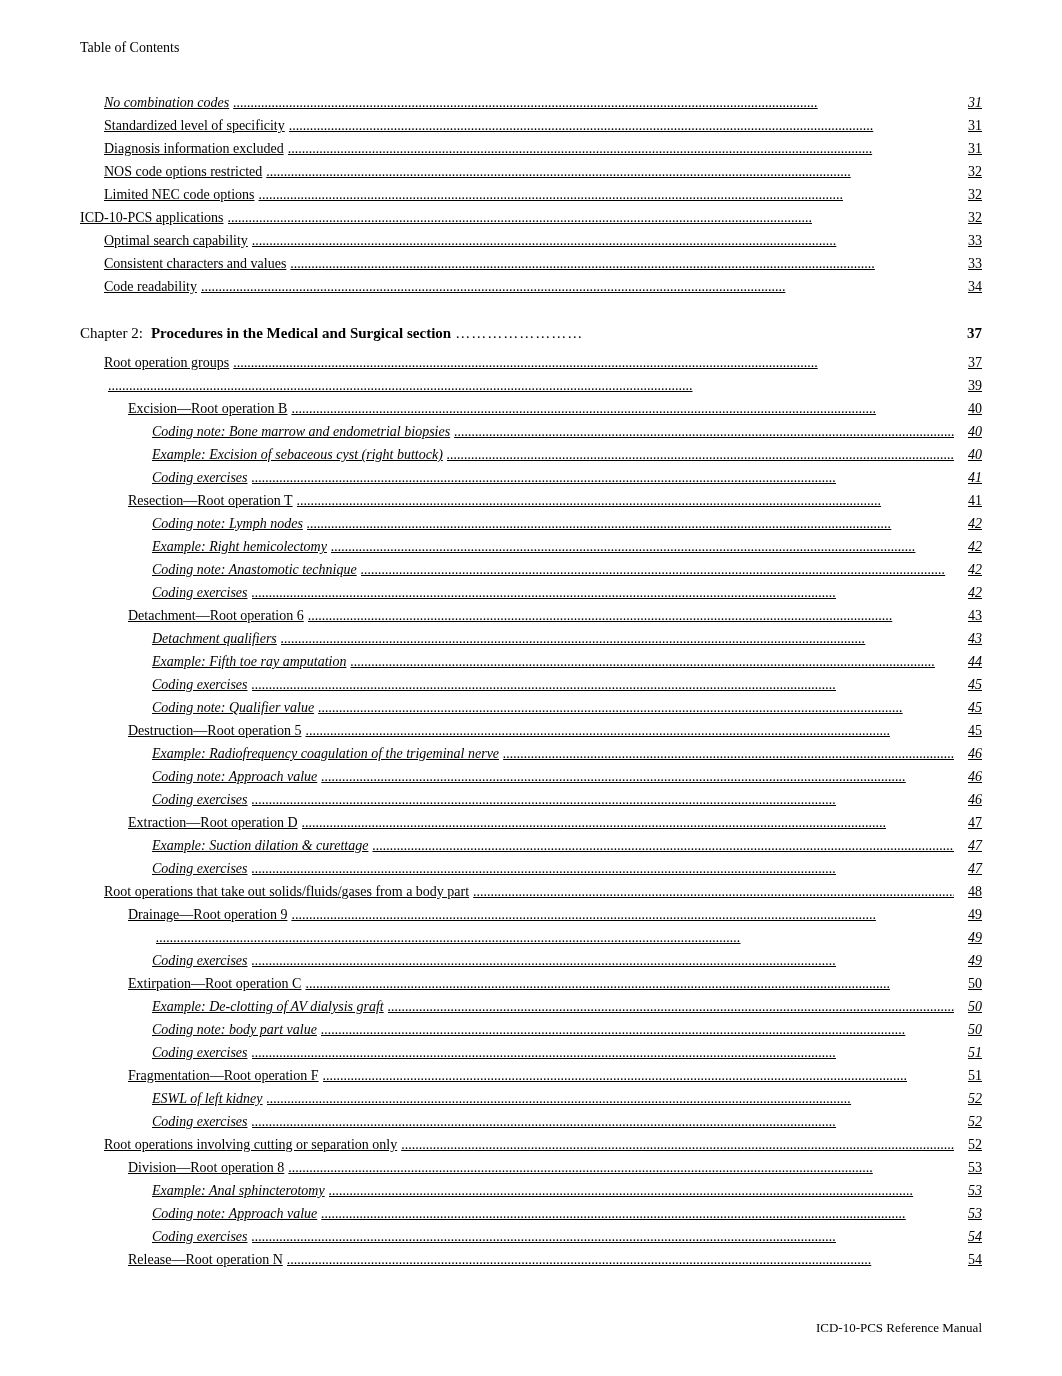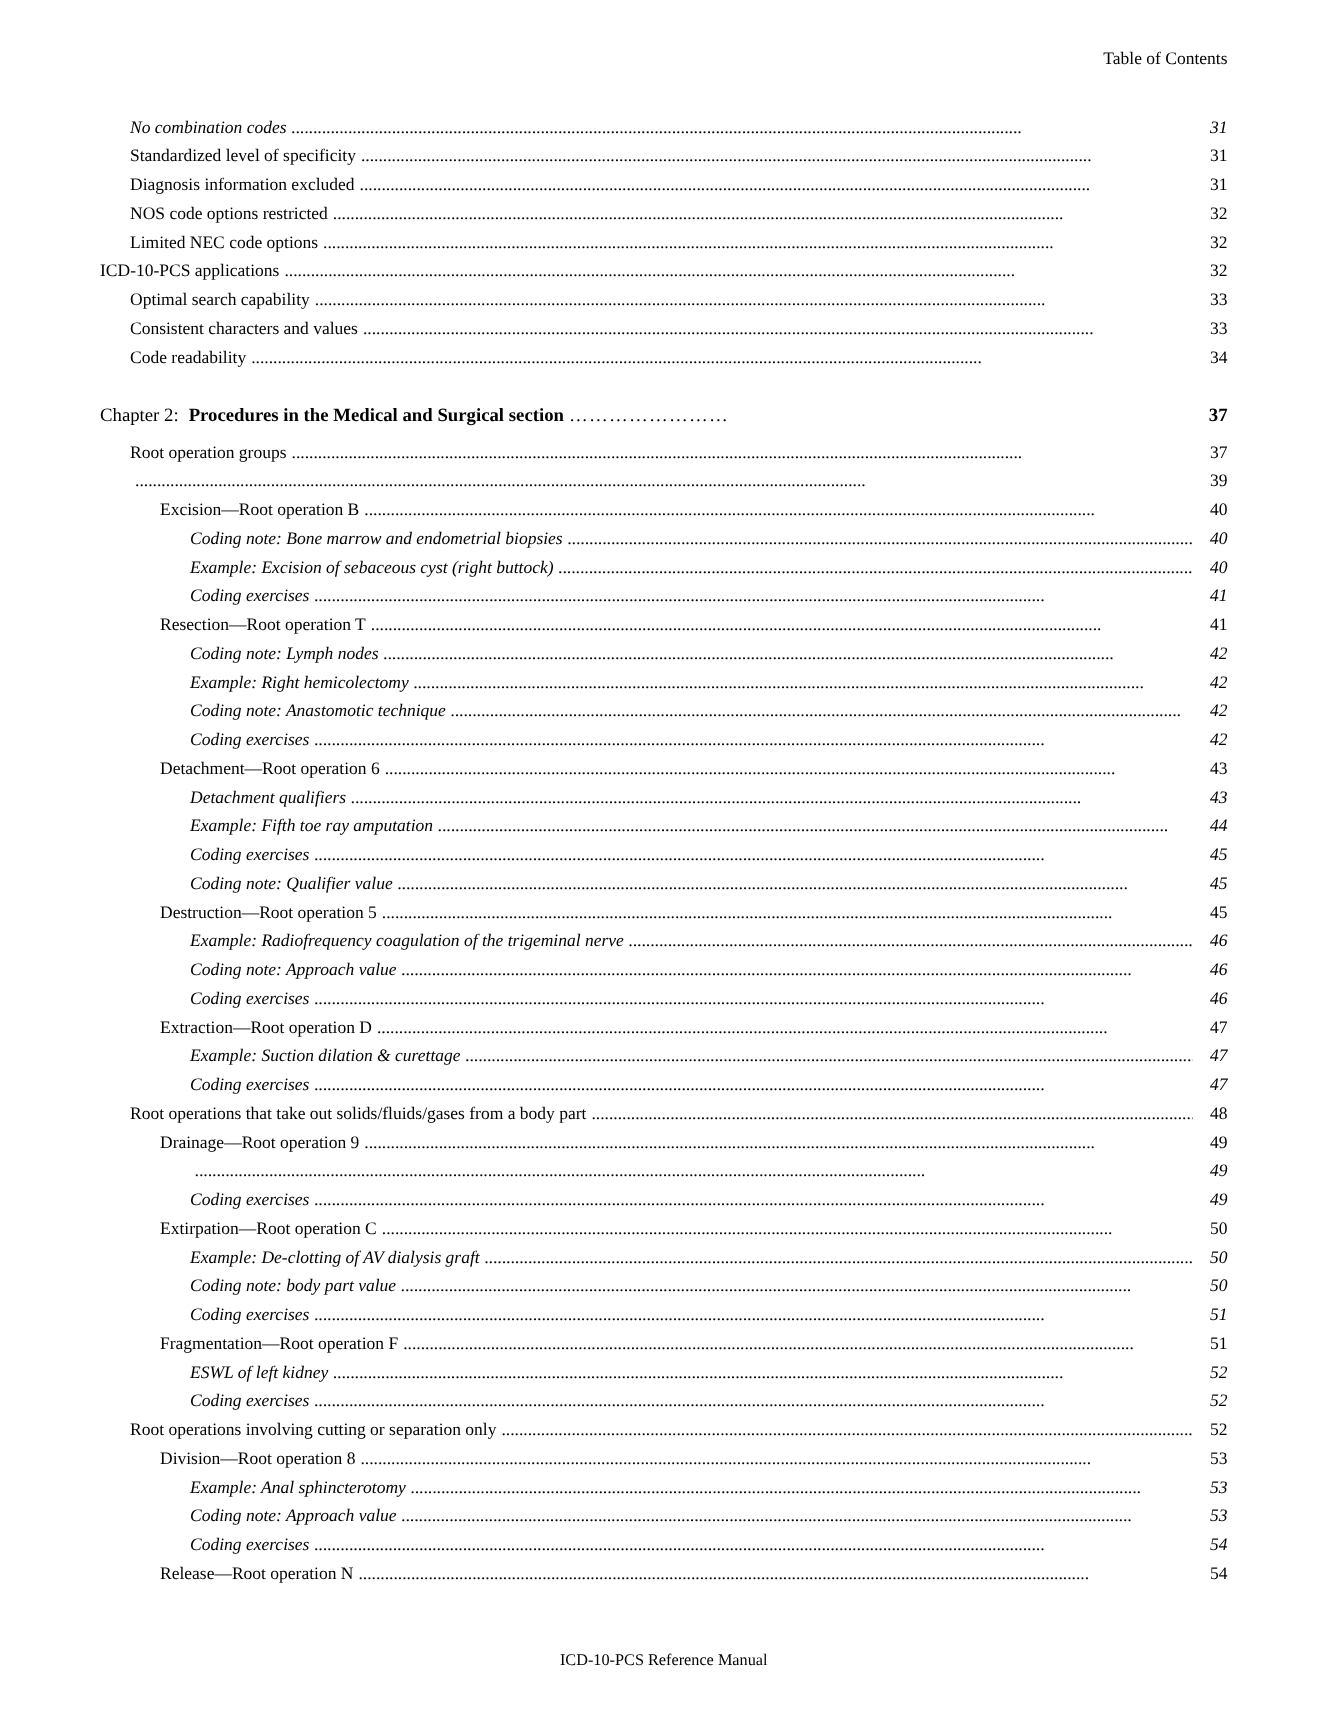--- a/index.html
+++ b/index.html
@@ -12,31 +12,32 @@
       background: #ffffff;
       font-family: "Times New Roman", Times, serif;
       font-size: 14px;
       color: #000000;
       width: 1062px;
       min-height: 1376px;
       padding: 40px 80px 60px 80px;
     }
 
     .page-header {
-      text-align: right;
+      text-align: left;
       font-size: 14px;
       margin-bottom: 36px;
       font-weight: normal;
     }
 
     .toc-entry {
       display: flex;
       align-items: flex-start;
       margin-bottom: 2px;
       line-height: 1.5;
+      text-decoration: underline;
     }
 
     .toc-entry .entry-text {
       white-space: nowrap;
       flex-shrink: 0;
     }
 
     .toc-entry .dots {
       flex: 1;
       overflow: hidden;
@@ -88,21 +89,21 @@
       font-weight: normal;
     }
 
     .chapter-heading .page-num {
       min-width: 24px;
       text-align: right;
       font-weight: bold;
     }
 
     .page-footer {
-      text-align: center;
+      text-align: right;
       margin-top: 48px;
       font-size: 13px;
       line-height: 1.6;
     }
   </style>
 </head>
 <body>
 
 <div class="page-header">
   <span>Table of Contents</span>

